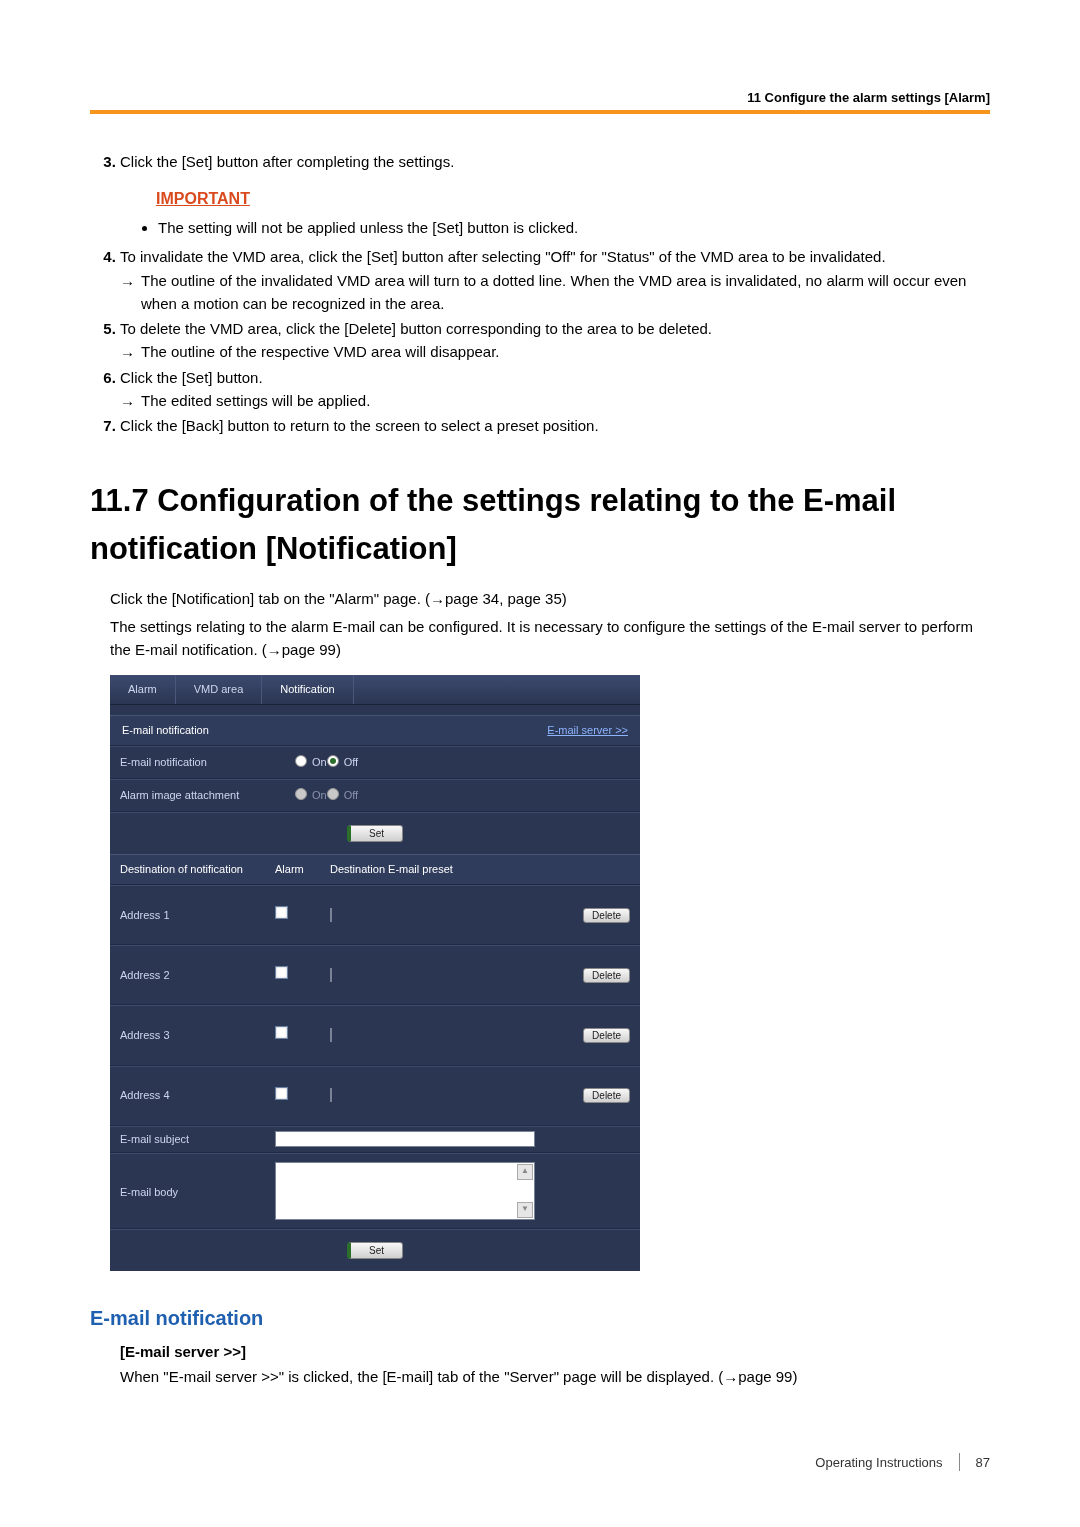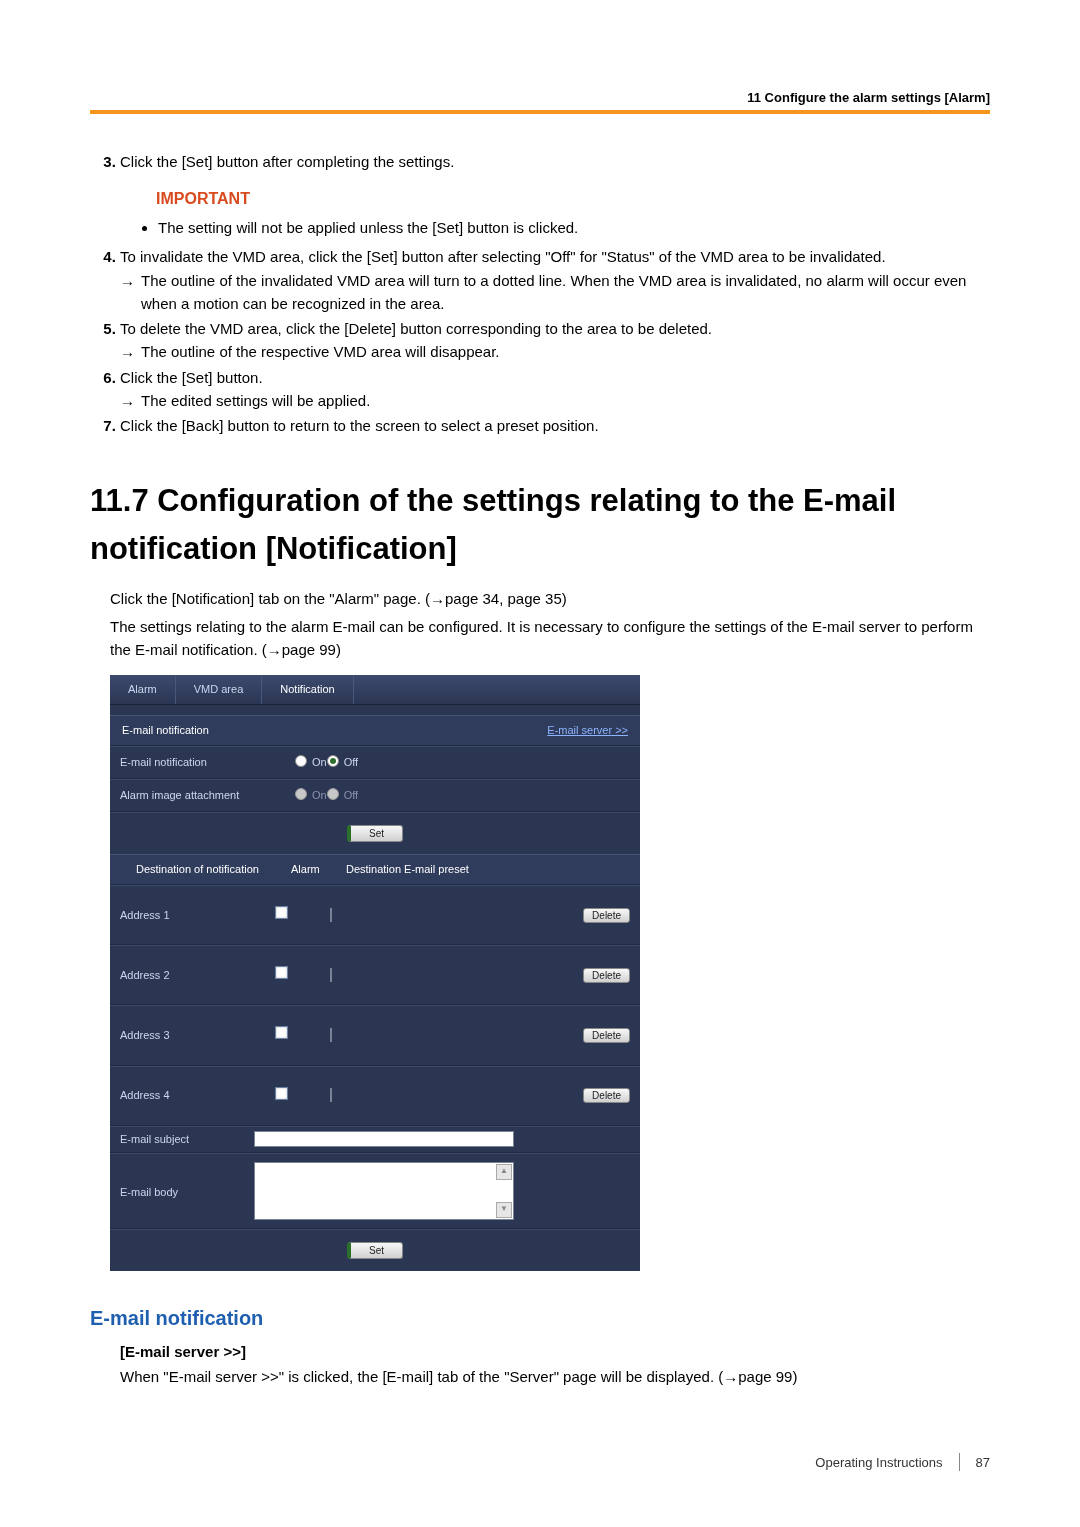--- a/index.html
+++ b/index.html
@@ -35,20 +35,21 @@
   }
   ol.main-steps > li {
     margin-bottom: 2px;
   }
   ol.main-steps > li::marker {
     font-weight: bold;
   }
   .important-heading {
     color: #d94b1f;
     font-weight: bold;
+    text-decoration: underline;
     font-size: 16px;
     margin: 14px 0 4px 36px;
   }
   .bullet-list {
     margin: 0 0 6px 38px;
     padding: 0;
     list-style: disc;
   }
   .arrow-row {
     display: flex;
@@ -162,21 +163,21 @@
     border-left: 1px solid #888;
     padding: 1px 8px;
   }
   .dest-header {
     display: flex;
     padding: 6px 10px;
     border-top: 1px solid #485577;
     border-bottom: 1px solid #1f2940;
     background: #303c5c;
   }
-  .dest-header .c1 { width: 155px; margin-left: 16px; }
+  .dest-header .c1 { width: 155px; }
   .dest-header .c2 { width: 55px; }
   .addr-row {
     display: flex;
     align-items: center;
     padding: 20px 10px;
     border-top: 1px solid #3d4a6c;
     border-bottom: 1px solid #202a42;
   }
   .addr-row .c1 { width: 155px; color: #cdd6ee; }
   .addr-row .c2 { width: 55px; }
@@ -196,21 +197,21 @@
     border: 1px solid #7a8295;
     box-sizing: border-box;
   }
   .subject-row, .body-row {
     display: flex;
     align-items: center;
     padding: 4px 10px;
     border-top: 1px solid #3d4a6c;
     border-bottom: 1px solid #202a42;
   }
-  .subject-row .c1, .body-row .c1 { width: 134px; color: #cdd6ee; }
+  .subject-row .c1, .body-row .c1 { width: 155px; color: #cdd6ee; }
   .subject-input {
     width: 260px; height: 16px;
     background: #fff; border: 1px solid #7a8295;
     box-sizing: border-box;
   }
   .body-row { align-items: flex-start; padding: 8px 10px; }
   .body-area {
     width: 260px; height: 58px;
     background: #fff; border: 1px solid #7a8295;
     box-sizing: border-box;

